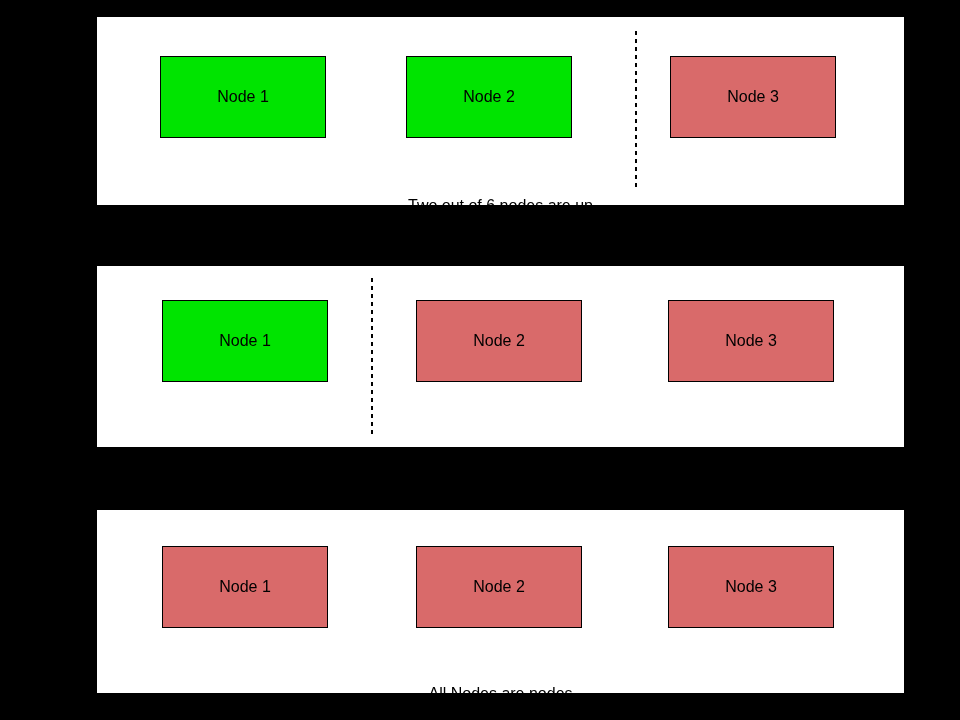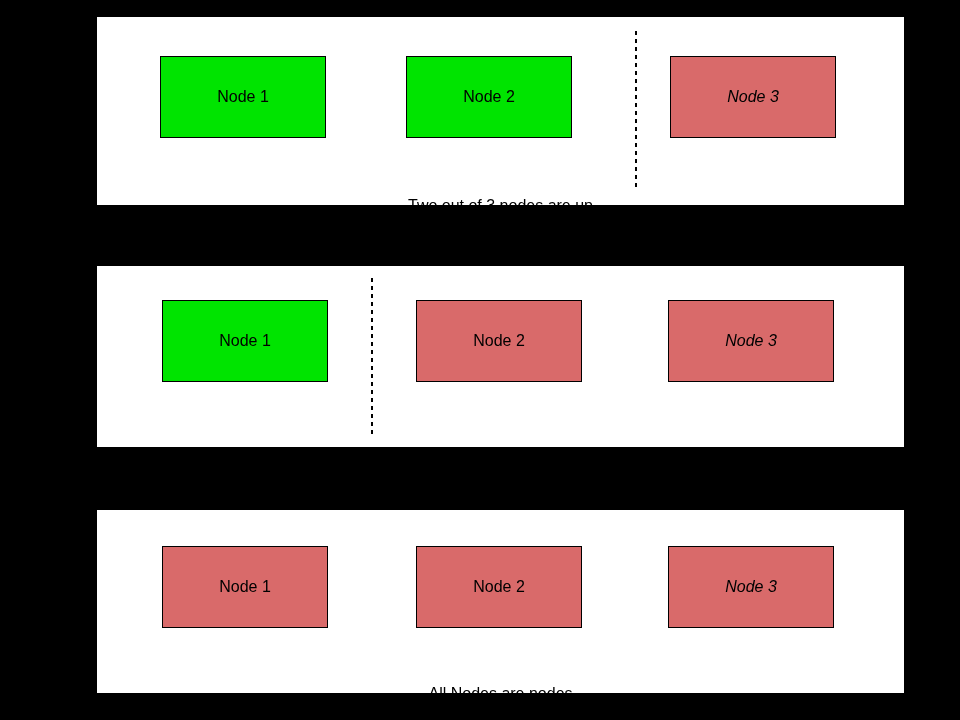--- a/index.html
+++ b/index.html
@@ -41,21 +41,21 @@
     font-size: 16px;
     color: #000000;
     box-sizing: content-box;
   }
   .panel-1 .node { top: 39px; }
   .panel-2 .node { top: 34px; }
   .panel-3 .node { top: 36px; }
 
   .pos-a { left: 63px;  }
   .pos-b { left: 309px; text-align: center; }
-  .pos-c { left: 573px; font-style: italic; }
+  .pos-c { left: 573px; }
   .panel-2 .pos-a, .panel-3 .pos-a { left: 65px;  }
   .panel-2 .pos-b, .panel-3 .pos-b { left: 319px; }
   .panel-2 .pos-c, .panel-3 .pos-c { left: 571px; }
 
   .caption {
     position: absolute;
     left: 0;
     width: 100%;
     text-align: center;
     font-size: 16px;
@@ -89,21 +89,21 @@
       <span>Node 1</span>
     </div>
     <div class="node pos-b" style="background: rgb(0, 228, 0);">
       <span>Node 2</span>
     </div>
     <div class="divider"></div>
     <div class="node pos-c" style="background: rgb(217, 106, 106);">
       <span>Node 3</span>
     </div>
     <div class="caption">
-      <div>Two out of 3 nodes are up</div>
+      <div>Two out of 6 nodes are up</div>
       <div>, Majority Wins &amp; Cluster Runs</div>
     </div>
   </div>
 
   <div class="panel panel-2">
     <div class="node pos-a" style="background: rgb(0, 228, 0);">
       <span>Node 1</span>
     </div>
     <div class="divider"></div>
     <div class="node pos-b" style="background: rgb(217, 106, 106);">

